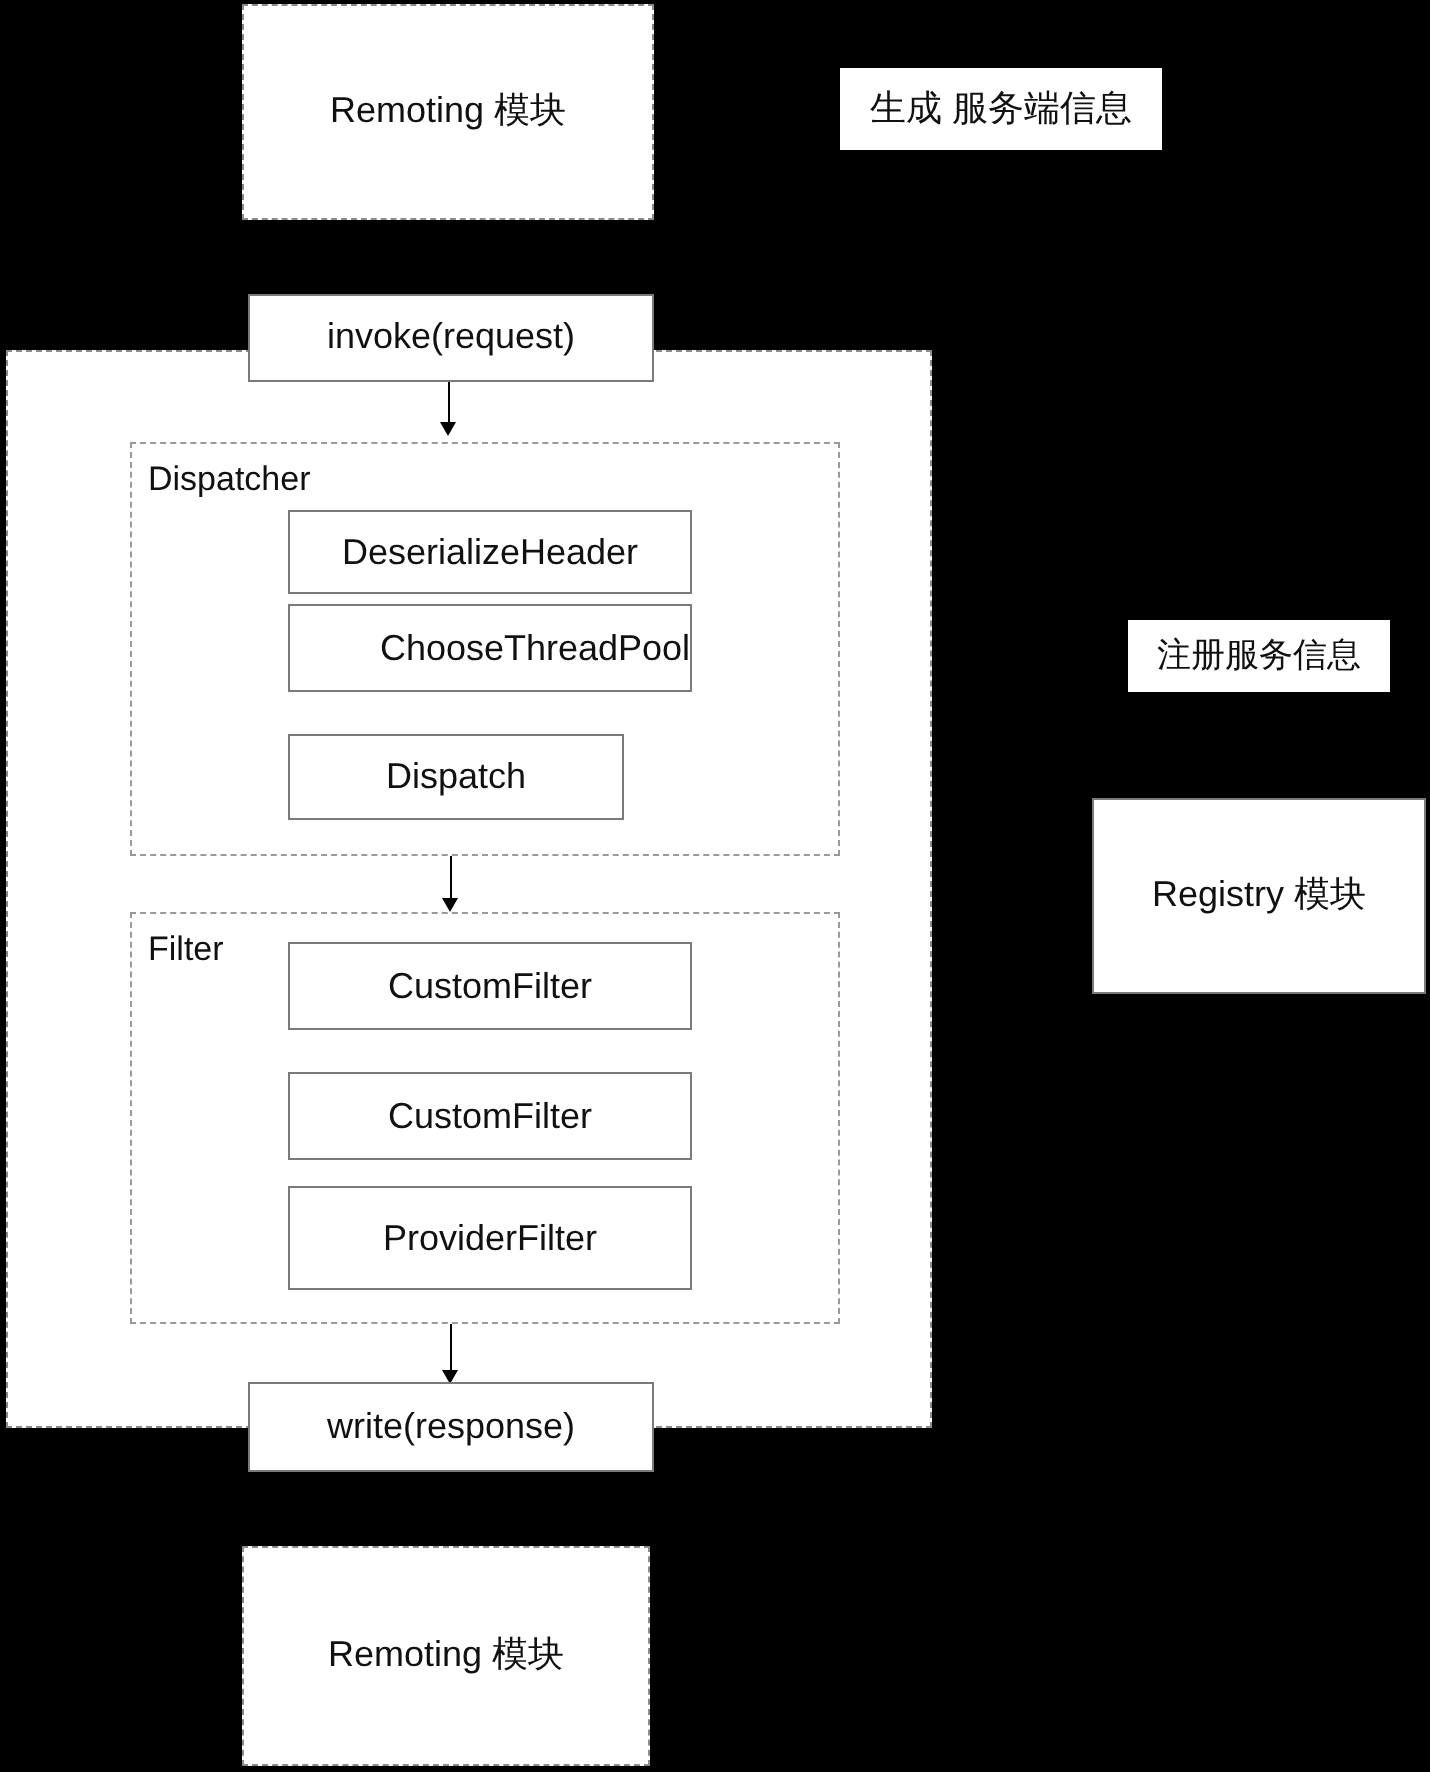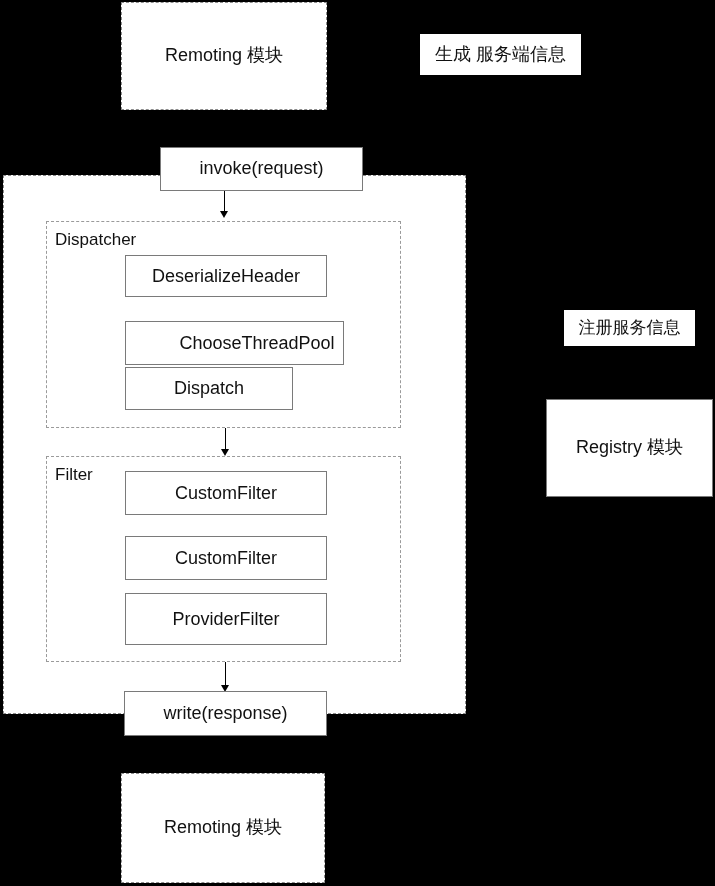--- a/index.html
+++ b/index.html
@@ -31,20 +31,21 @@
     box-sizing: border-box;
     left: 3px; top: 175px; width: 463px; height: 539px;
     background: #ffffff;
     border: 1px dashed #8c8c8c;
   }
   .group {
     position: absolute;
     box-sizing: border-box;
     border: 1px dashed #9a9a9a;
     background: #ffffff;
+    margin-left: 19px;
   }
   .group-label {
     position: absolute;
     left: 8px; top: 8px;
     font-size: 17px;
     color: #111111;
   }
   .step {
     position: absolute;
     box-sizing: border-box;
@@ -91,21 +92,21 @@
 
   <div class="box b-dash" style="left:121px; top:2px; width:206px; height:108px;">Remoting 模块</div>
 
   <div class="box" style="left:420px; top:34px; width:161px; height:41px;">生成 服务端信息</div>
 
   <div class="container">
 
     <div class="group" style="left:42px; top:45px; width:355px; height:207px;">
       <div class="group-label">Dispatcher</div>
       <div class="step" style="left:78px; top:33px;  width:202px; height:42px;">DeserializeHeader</div>
-      <div class="step" style="left:78px; top:99px;  width:219px; height:44px;padding-left:45px;">ChooseThreadPool</div>
+      <div class="step" style="left:78px; top:80px;  width:202px; height:44px;padding-left:45px;">ChooseThreadPool</div>
       <div class="step" style="left:78px; top:145px; width:168px; height:43px;">Dispatch</div>
     </div>
 
     <div class="arrow" style="left:217px; top:252px; height:28px;">
       <div class="shaft" style="height:21px;"></div>
       <div class="head"></div>
     </div>
 
     <div class="group" style="left:42px; top:280px; width:355px; height:206px;">
       <div class="group-label">Filter</div>
@@ -119,21 +120,21 @@
       <div class="head"></div>
     </div>
 
   </div>
 
   <div class="arrow" style="left:220px; top:191px; height:27px;">
     <div class="shaft" style="height:20px;"></div>
     <div class="head"></div>
   </div>
 
-  <div class="box b-solid" style="left:124px; top:147px; width:203px; height:44px;margin-left:36px;">invoke(request)</div>
+  <div class="box b-solid" style="left:124px; top:147px; width:203px; height:44px;">invoke(request)</div>
 
   <div class="box b-solid" style="left:124px; top:691px; width:203px; height:45px;">write(response)</div>
 
   <div class="box b-dash" style="left:121px; top:773px; width:204px; height:110px;">Remoting 模块</div>
 
 
   <div class="box" style="left:564px; top:310px; width:131px; height:36px; font-size:17px;">注册服务信息</div>
 
   <div class="box b-solid" style="left:546px; top:399px; width:167px; height:98px;">Registry 模块</div>
 

